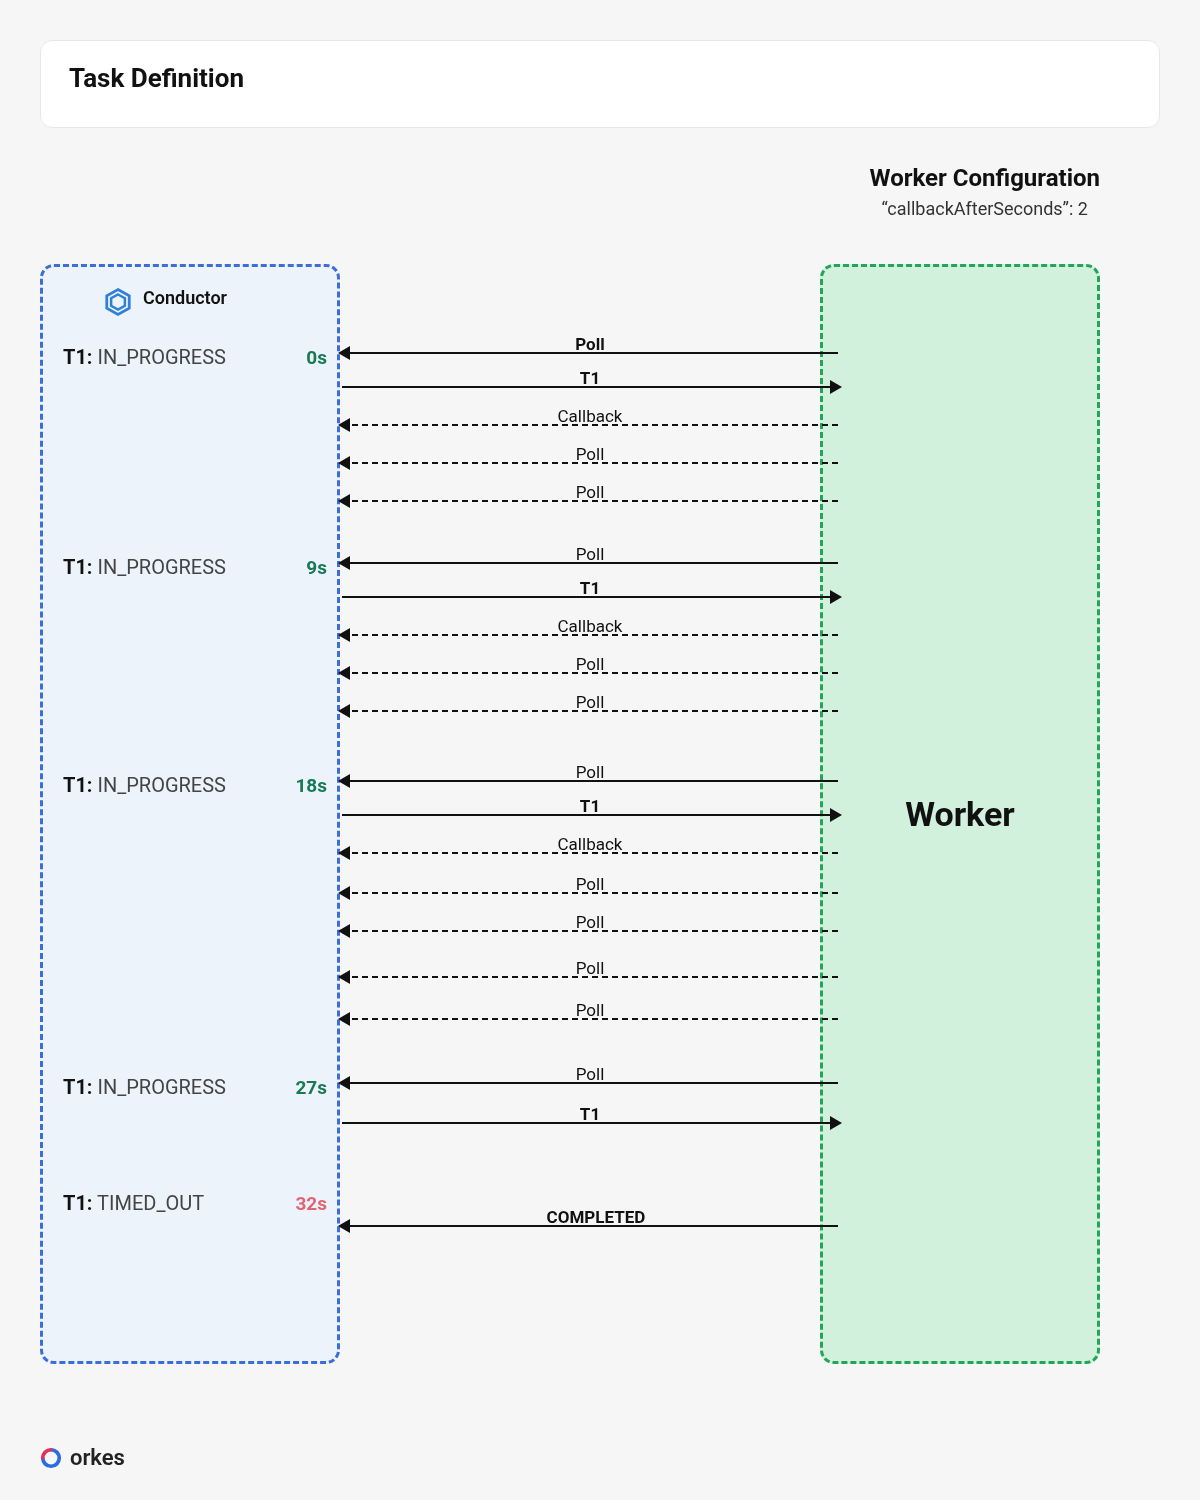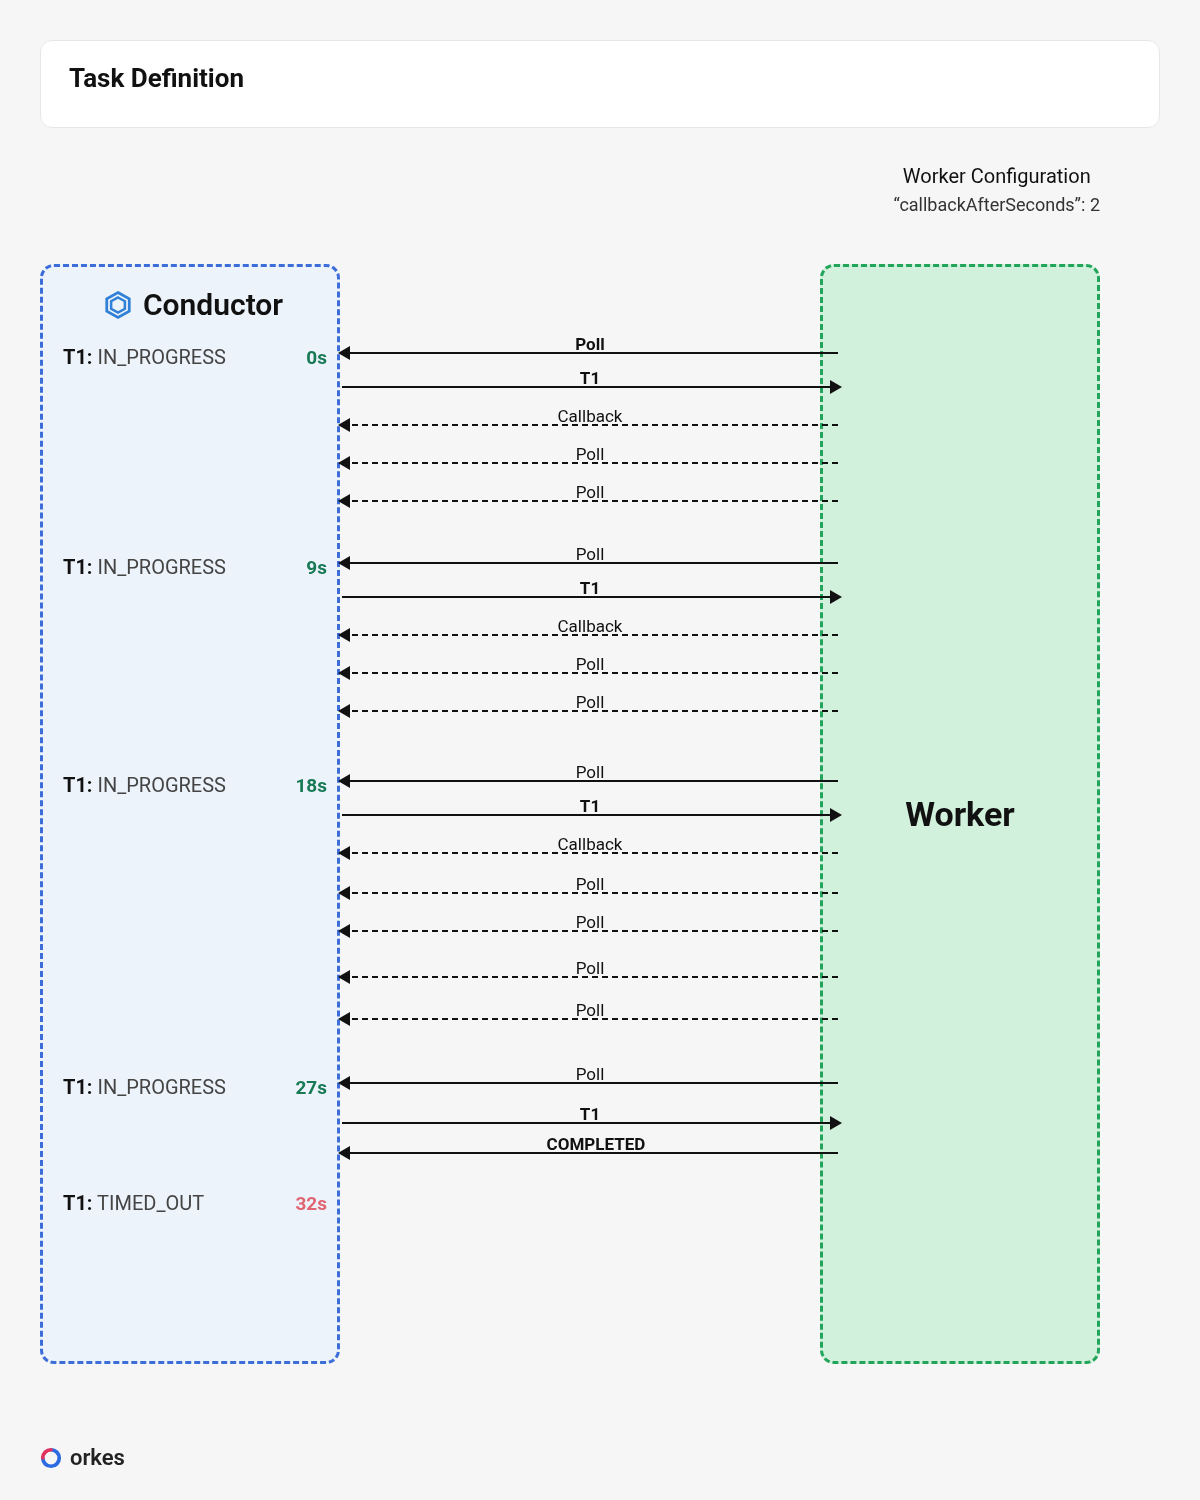--- a/index.html
+++ b/index.html
@@ -23,21 +23,21 @@
     font-weight: 700;
     margin-bottom: 12px;
   }
   .kv-row { color: #333; font-size: 18px; }
   .kv-row span { margin-right: 34px; }
   .diagram-area { position: relative; height: 1260px; }
   .worker-config {
     position: absolute; top: 0; right: 60px;
     text-align: center;
   }
-  .worker-config h3 { font-size: 20px; font-weight: 400; margin-bottom: 6px; }
+  .worker-config h3 { font-size: 24px; font-weight: 700; margin-bottom: 6px; }
   .worker-config .kv { font-size: 18px; color: #333; }
   .lane {
     position: absolute;
     top: 100px;
     border-radius: 14px;
     border-width: 3px;
     border-style: dashed;
   }
   .conductor-lane {
     left: 0;
@@ -50,22 +50,22 @@
   .worker-lane {
     right: 60px;
     width: 280px;
     height: 1100px;
     background: #d2f1dc;
     border-color: #22a55b;
     display: flex; align-items: center; justify-content: center;
   }
   .worker-lane .title { font-size: 34px; font-weight: 700; }
   .conductor-title {
-    display: flex; align-items: center; gap: 10px;
-    font-size: 30px; font-weight: 600;
+    display: flex; gap: 10px;
+    font-size: 18px; font-weight: 600;
     padding-left: 40px;
     margin-bottom: 18px;
   }
   .conductor-icon { width: 30px; height: 30px; display: inline-flex; align-items: center; justify-content: center; }
   .status-row {
     position: absolute;
     left: 20px; right: 10px;
     display: flex; align-items: baseline; justify-content: space-between;
     font-size: 20px;
   }
@@ -185,21 +185,21 @@
       <div class="arrow dashed to-left" style="top: 434px;"><div class="line"></div><div class="head"></div><span class="lbl">Poll</span></div>
       <div class="arrow solid to-left" style="top: 504px;"><div class="line"></div><div class="head"></div><span class="lbl">Poll</span></div>
       <div class="arrow solid to-right bold" style="top: 538px;"><div class="line"></div><div class="head"></div><span class="lbl">T1</span></div>
       <div class="arrow dashed to-left" style="top: 576px;"><div class="line"></div><div class="head"></div><span class="lbl">Callback</span></div>
       <div class="arrow dashed to-left" style="top: 616px;"><div class="line"></div><div class="head"></div><span class="lbl">Poll</span></div>
       <div class="arrow dashed to-left" style="top: 654px;"><div class="line"></div><div class="head"></div><span class="lbl">Poll</span></div>
       <div class="arrow dashed to-left" style="top: 700px;"><div class="line"></div><div class="head"></div><span class="lbl">Poll</span></div>
       <div class="arrow dashed to-left" style="top: 742px;"><div class="line"></div><div class="head"></div><span class="lbl">Poll</span></div>
       <div class="arrow solid to-left" style="top: 806px;"><div class="line"></div><div class="head"></div><span class="lbl">Poll</span></div>
       <div class="arrow solid to-right bold" style="top: 846px;"><div class="line"></div><div class="head"></div><span class="lbl">T1</span></div>
-      <div class="arrow solid to-left bold" style="top: 876px; padding-left: 12px;"><div class="line"></div><div class="head"></div><span class="lbl">COMPLETED</span></div>
+      <div class="arrow solid to-left bold" style="top: 949px; padding-left: 12px;"><div class="line"></div><div class="head"></div><span class="lbl">COMPLETED</span></div>
     </div>
 
   <div class="footer-logo">
     <span class="orkes-mark">
       <svg viewBox="0 0 24 24" width="22" height="22">
         <path d="M12 3 A9 9 0 1 1 3 12" fill="none" stroke="#2b6ae0" stroke-width="4" stroke-linecap="round"></path>
         <path d="M3 12 A9 9 0 0 1 12 3" fill="none" stroke="#e0315f" stroke-width="4" stroke-linecap="round"></path>
       </svg>
     </span>
     <span>orkes</span>

